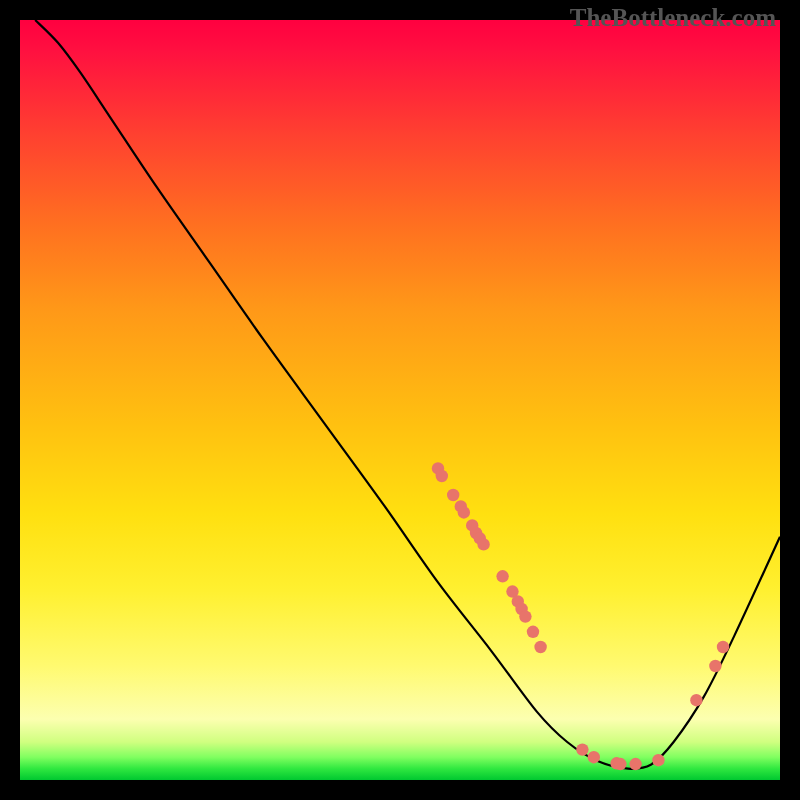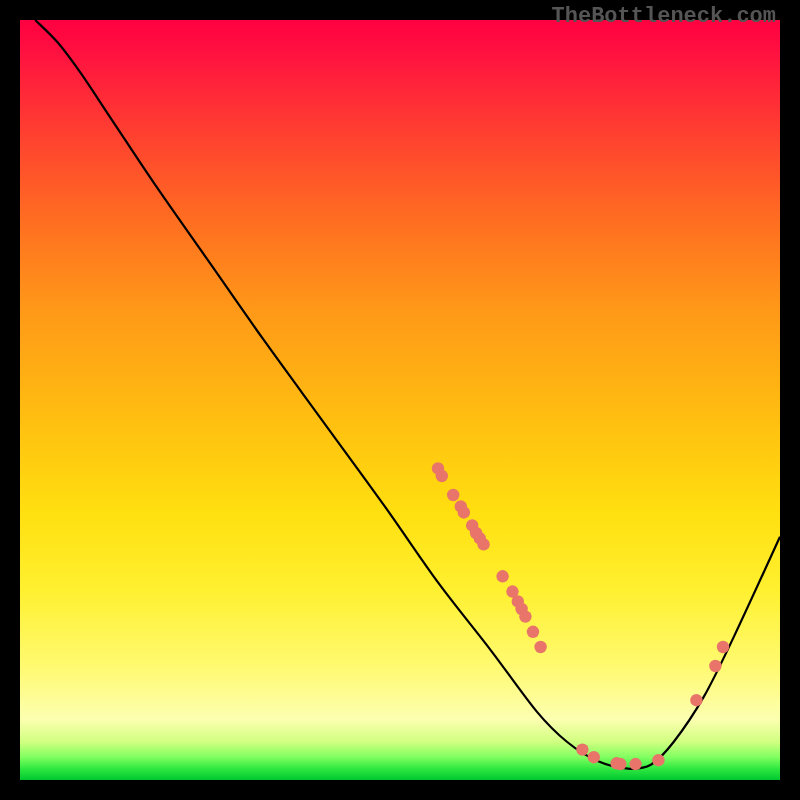--- a/index.html
+++ b/index.html
@@ -32,23 +32,23 @@
       #80ff60 97%,
       #30e840 98.5%,
       #00c830 100%
     );
   }
   .watermark {
     position: absolute;
     top: 4px;
     right: 24px;
     color: #555;
-    font-size: 22px;
+    font-size: 25px;
     font-weight: bold;
-    font-family: Liberation Mono, monospace;
+    font-family: Liberation Serif, serif;
     z-index: 10;
   }
   svg.curve {
     position: absolute;
     left: 0;
     top: 0;
     width: 760px;
     height: 760px;
     overflow: visible;
   }

